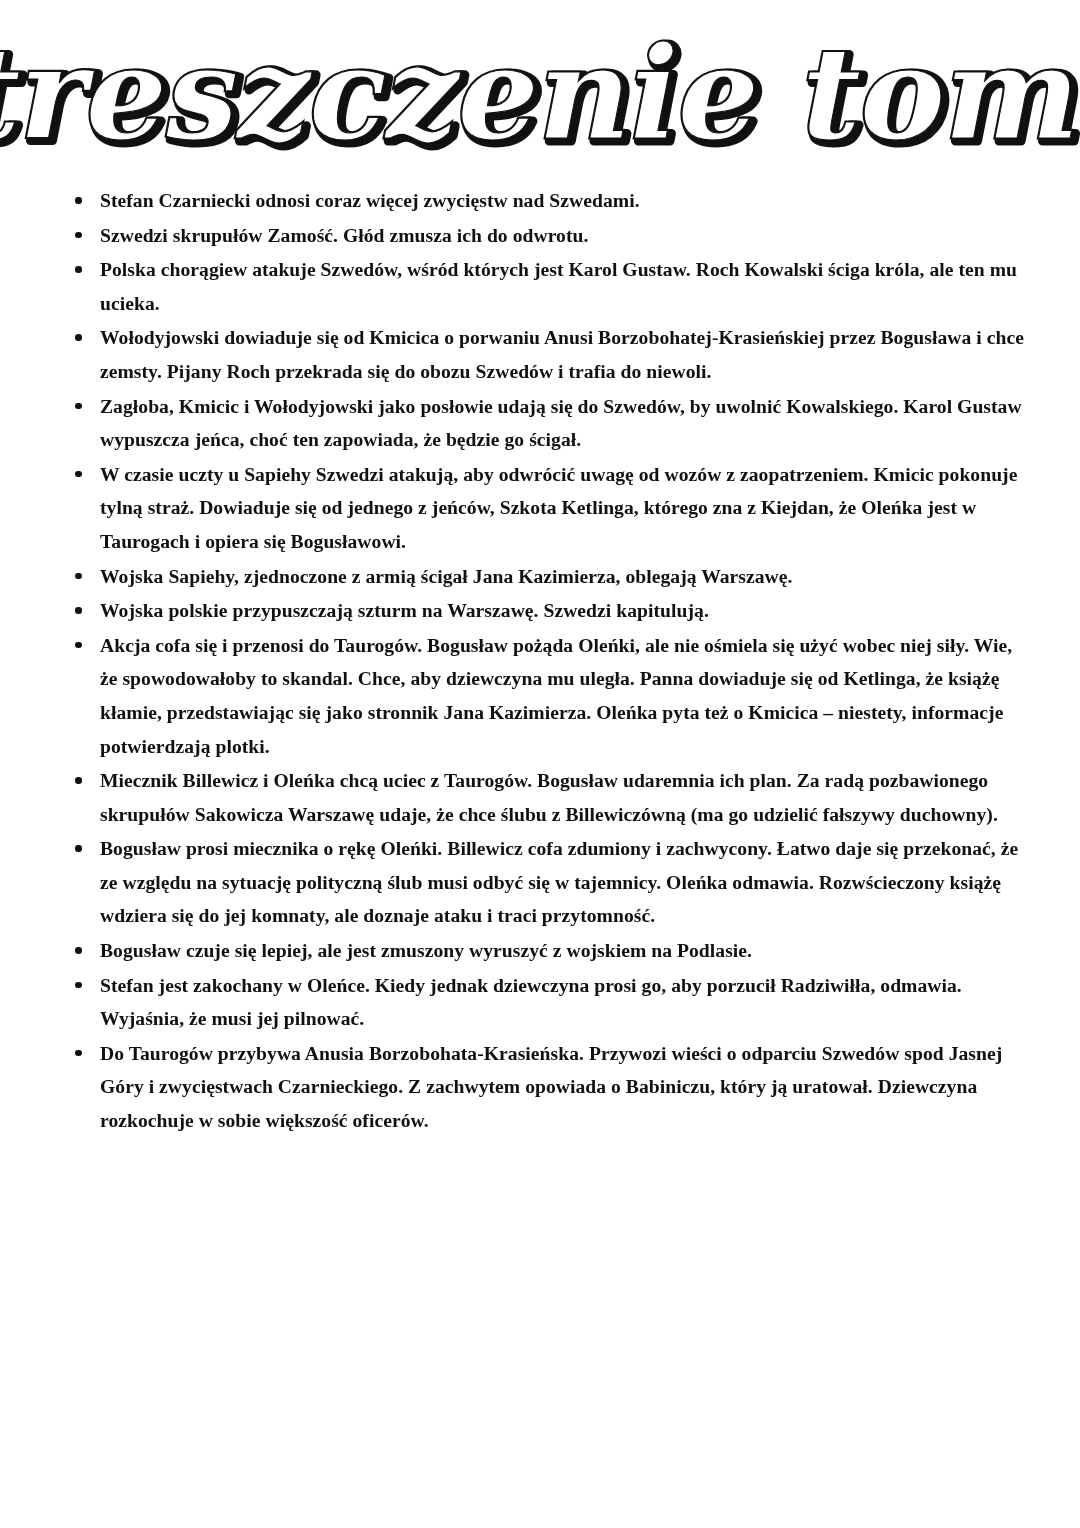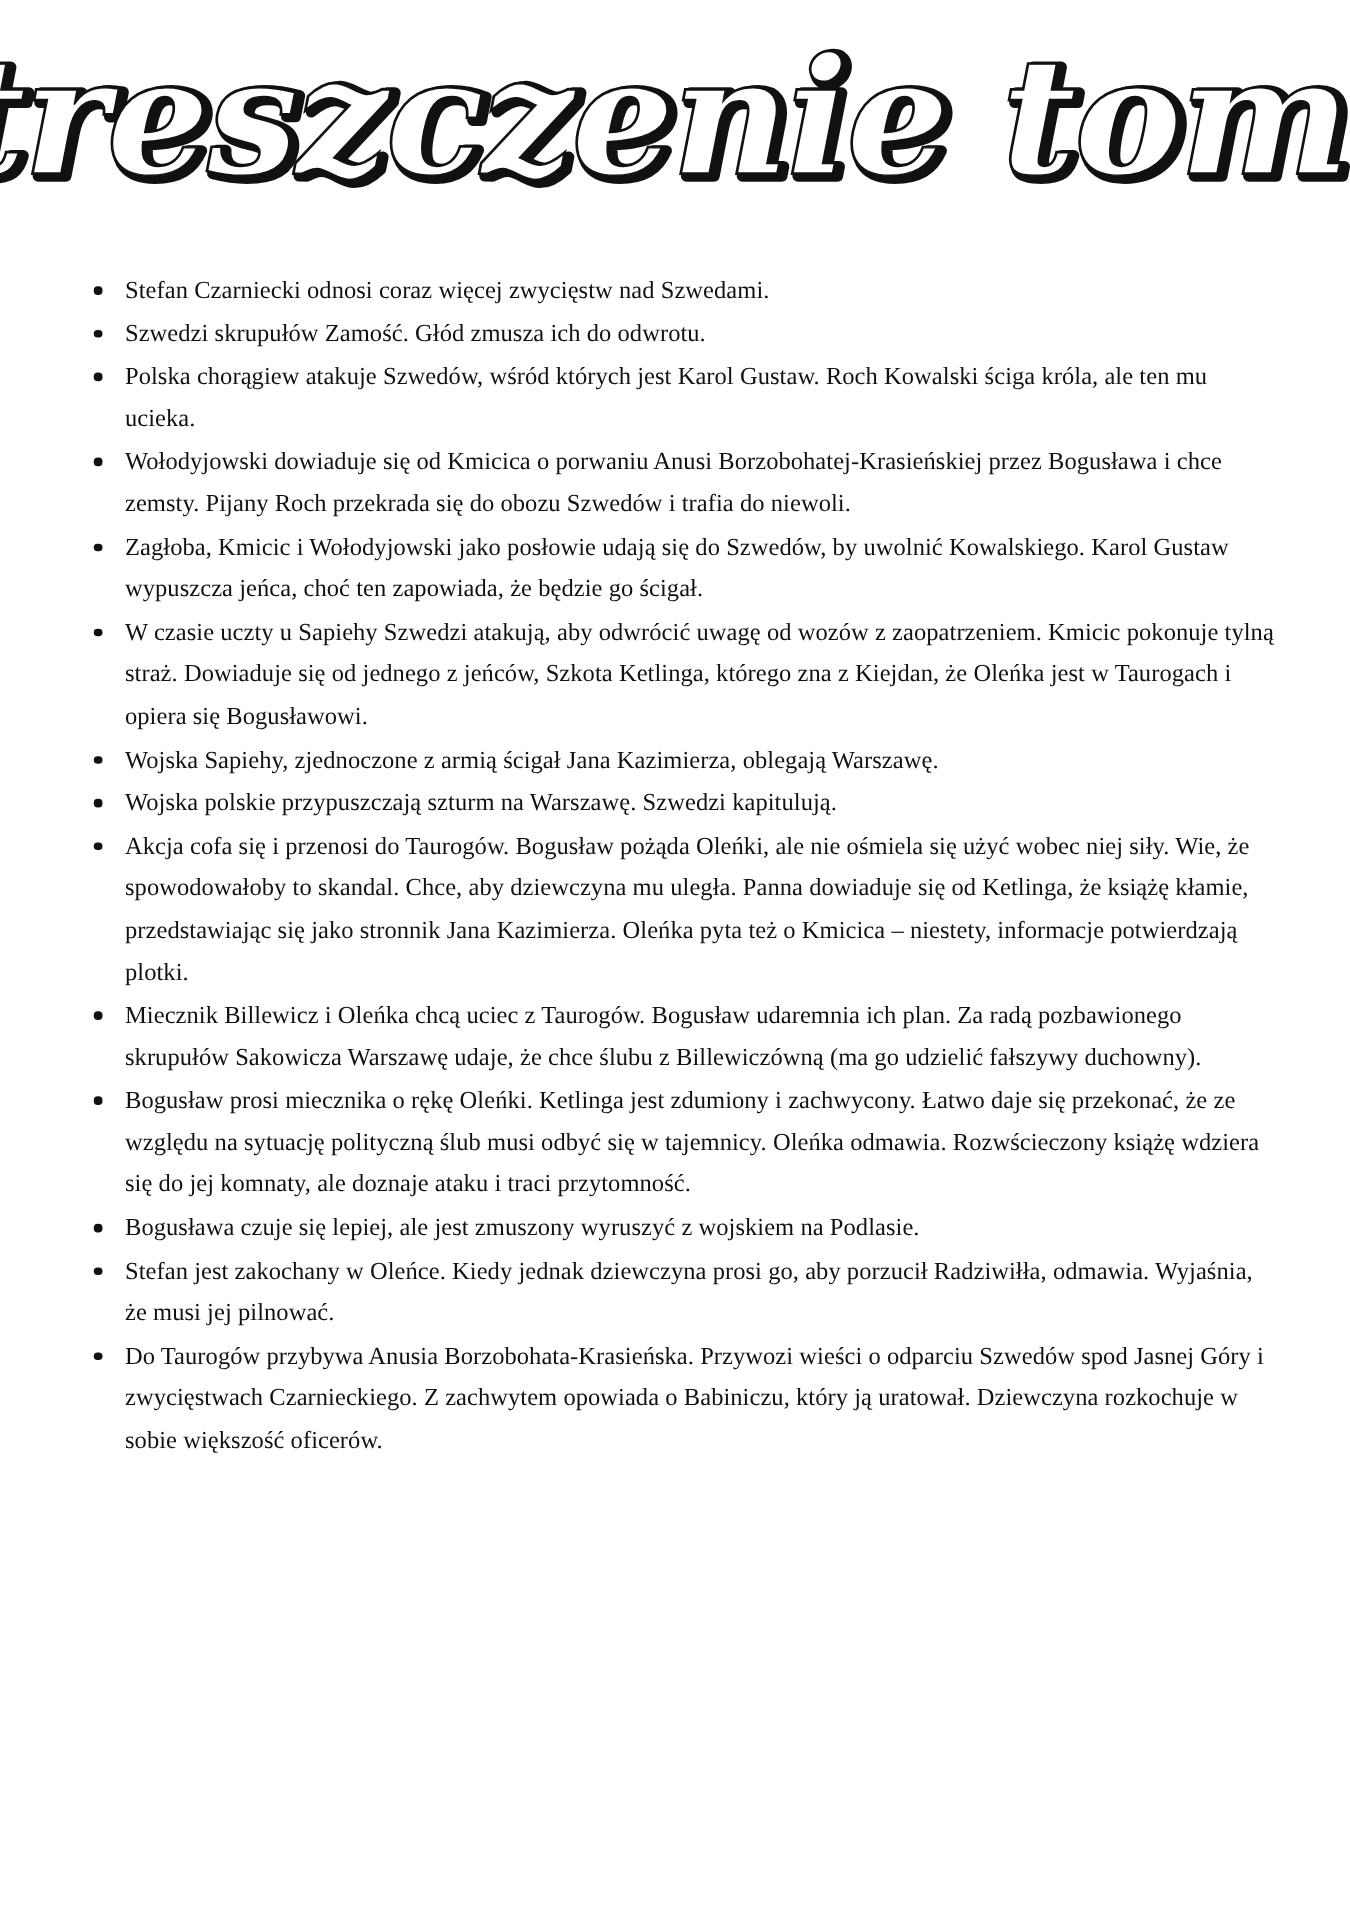--- a/index.html
+++ b/index.html
@@ -72,22 +72,23 @@
     stroke-width: 9px;
     stroke-linejoin: round;
     letter-spacing: -1px;
     opacity: 1;
   }
 
   
   .content {
     position: absolute;
     left: 62px;
-    top: 216px;
+    top: 184px;
     width: 962px;
+    font-weight: bold;
   }
   ul.bullets {
     list-style: none;
     margin: 0;
     padding: 0;
   }
   ul.bullets > li {
     position: relative;
     padding-left: 38px;
     margin: 0 0 1px 0;
@@ -160,25 +161,25 @@
       <li>
         <span class="dot"></span>
         <span class="txt">Akcja cofa się i przenosi do Taurogów. Bogusław pożąda Oleńki, ale nie ośmiela się użyć wobec niej siły. Wie, że spowodowałoby to skandal. Chce, aby dziewczyna mu uległa. Panna dowiaduje się od Ketlinga, że książę kłamie, przedstawiając się jako stronnik Jana Kazimierza. Oleńka pyta też o Kmicica – niestety, informacje potwierdzają plotki.</span>
       </li>
       <li>
         <span class="dot"></span>
         <span class="txt">Miecznik Billewicz i Oleńka chcą uciec z Taurogów. Bogusław udaremnia ich plan. Za radą pozbawionego skrupułów Sakowicza Warszawę udaje, że chce ślubu z Billewiczówną (ma go udzielić fałszywy duchowny).</span>
       </li>
       <li>
         <span class="dot"></span>
-        <span class="txt">Bogusław prosi miecznika o rękę Oleńki. Ketlinga jest zdumiony i zachwycony. Łatwo daje się przekonać, że ze względu na sytuację polityczną ślub musi odbyć się w tajemnicy. Oleńka odmawia. Rozwścieczony książę wdziera się do jej komnaty, ale doznaje ataku i traci przytomność.</span>
+        <span class="txt">Bogusław prosi miecznika o rękę Oleńki. Billewicz cofa zdumiony i zachwycony. Łatwo daje się przekonać, że ze względu na sytuację polityczną ślub musi odbyć się w tajemnicy. Oleńka odmawia. Rozwścieczony książę wdziera się do jej komnaty, ale doznaje ataku i traci przytomność.</span>
       </li>
       <li>
         <span class="dot"></span>
-        <span class="txt">Bogusława czuje się lepiej, ale jest zmuszony wyruszyć z wojskiem na Podlasie.</span>
+        <span class="txt">Bogusław czuje się lepiej, ale jest zmuszony wyruszyć z wojskiem na Podlasie.</span>
       </li>
       <li>
         <span class="dot"></span>
         <span class="txt">Stefan jest zakochany w Oleńce. Kiedy jednak dziewczyna prosi go, aby porzucił Radziwiłła, odmawia. Wyjaśnia, że musi jej pilnować.</span>
       </li>
       <li>
         <span class="dot"></span>
         <span class="txt">Do Taurogów przybywa Anusia Borzobohata-Krasieńska. Przywozi wieści o odparciu Szwedów spod Jasnej Góry i zwycięstwach Czarnieckiego. Z zachwytem opowiada o Babiniczu, który ją uratował. Dziewczyna rozkochuje w sobie większość oficerów.</span>
       </li>
     </ul>

